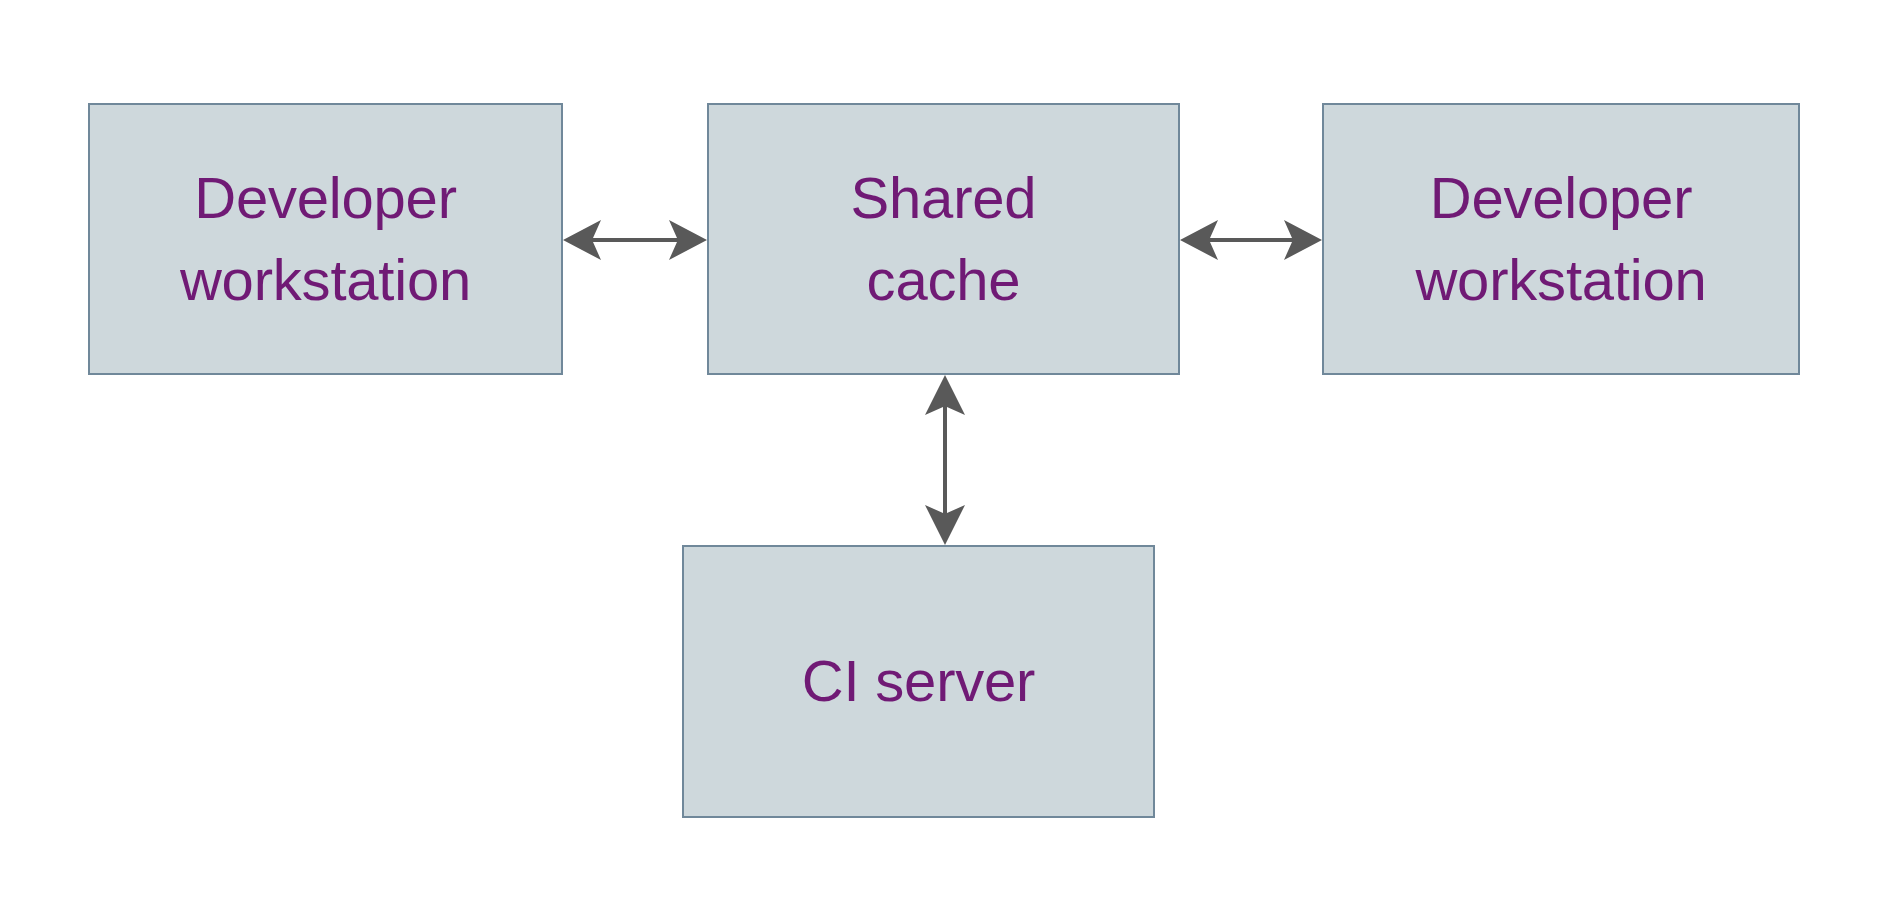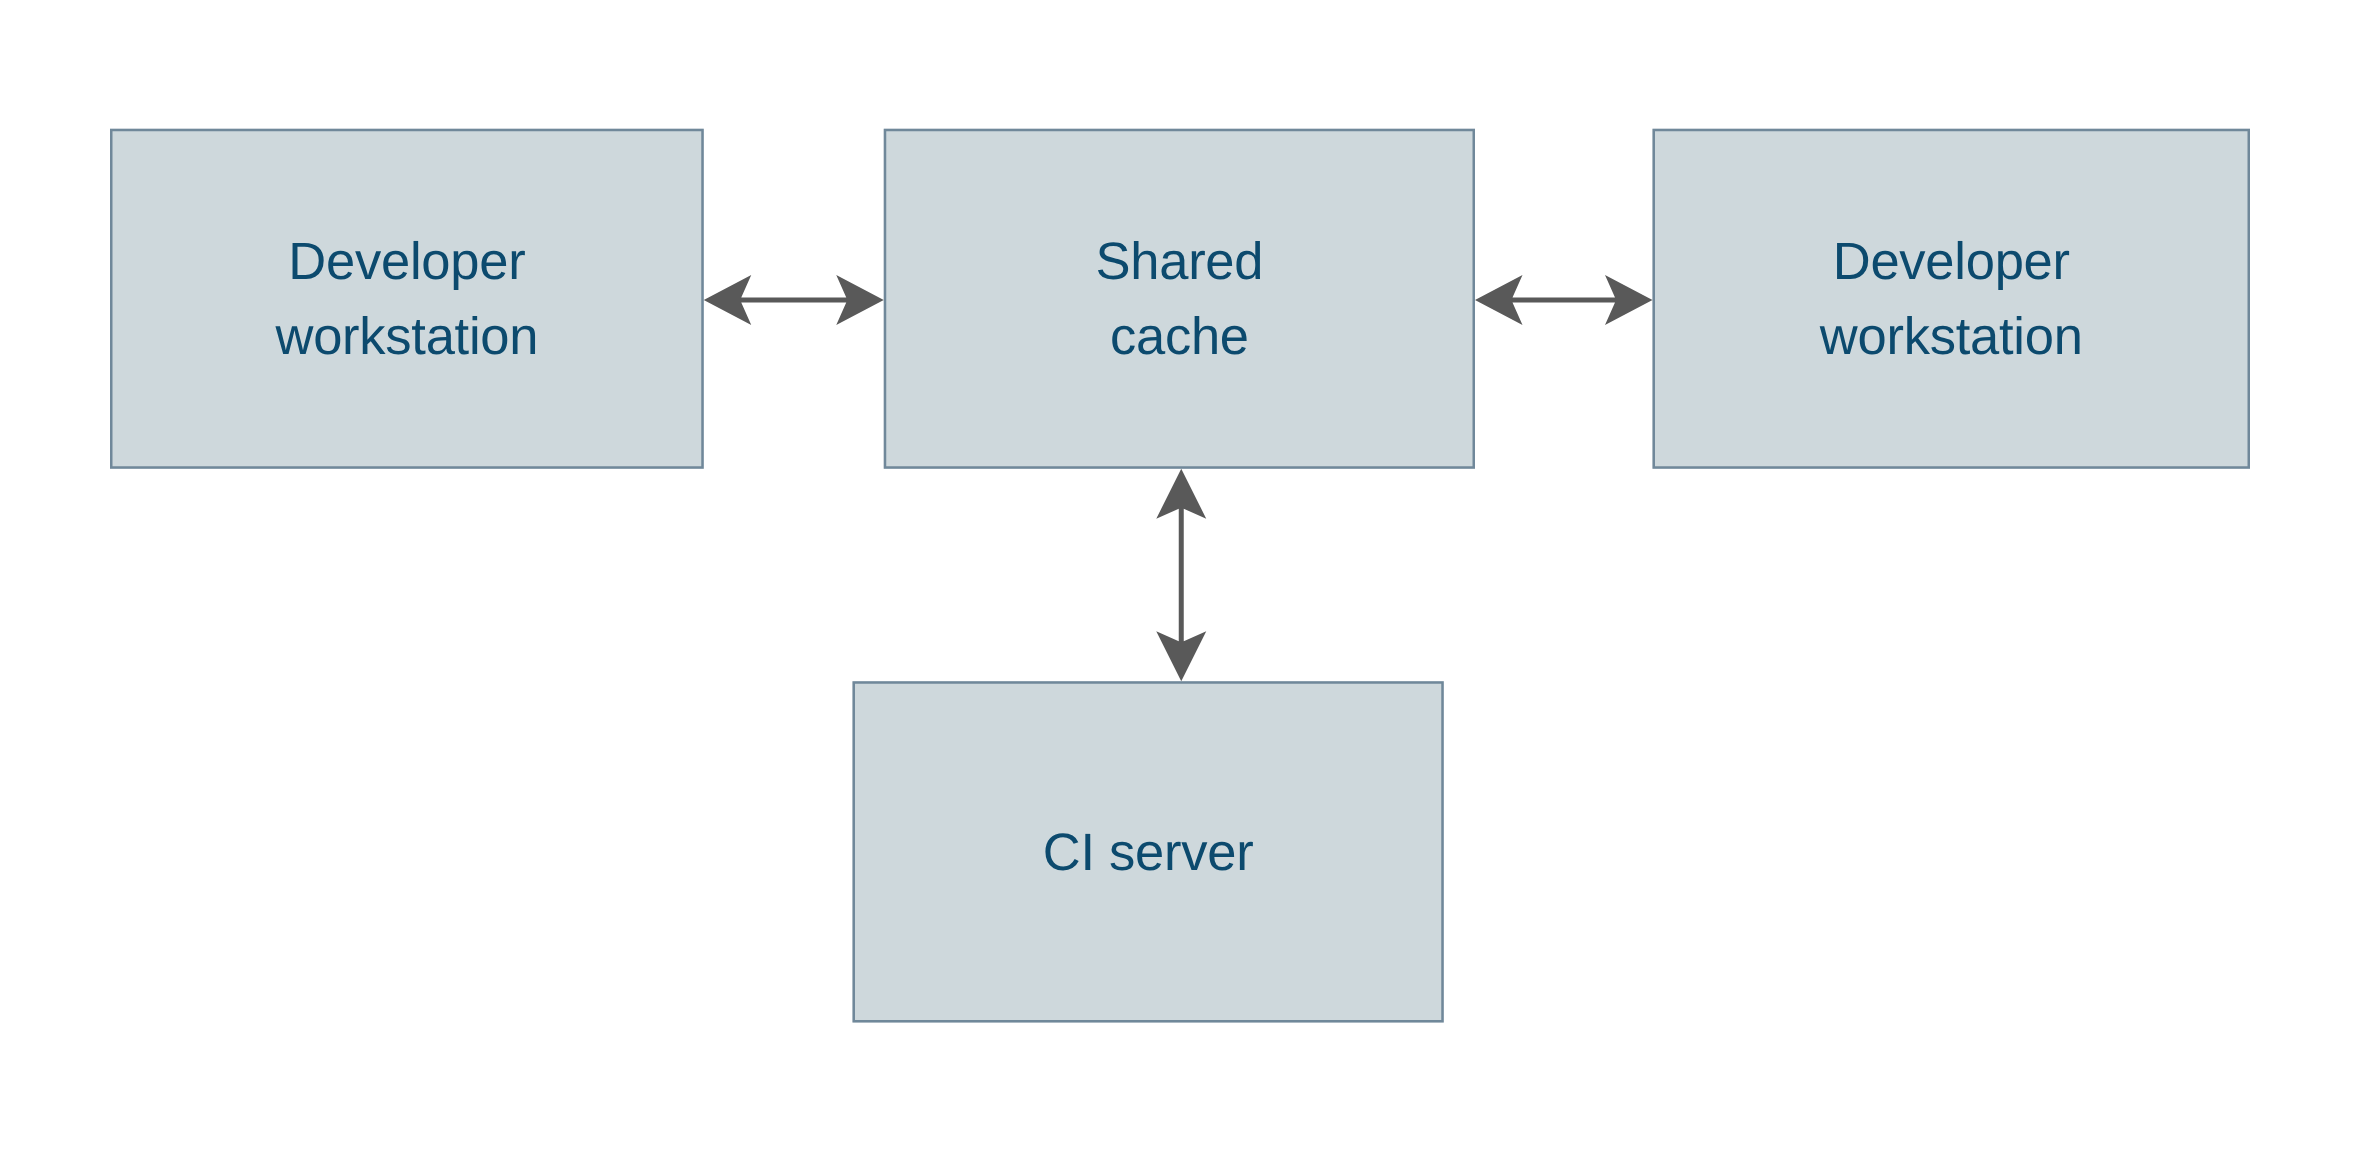--- a/index.html
+++ b/index.html
@@ -20,22 +20,22 @@
   }
   .node {
     position: absolute;
     box-sizing: border-box;
     background: #ced8dc;
     border: 2px solid #70889a;
     display: flex;
     align-items: center;
     justify-content: center;
     text-align: center;
-    color: #0c4a6e;
-    font-size: 42px;
+    color: #701a75;
+    font-size: 58px;
     line-height: 1.42;
     font-weight: 400;
     letter-spacing: -0.2px;
     white-space: pre-line;
     padding: 0 2px;
   }
   .node .node-label {
     display: block;
     width: 100%;
   }

